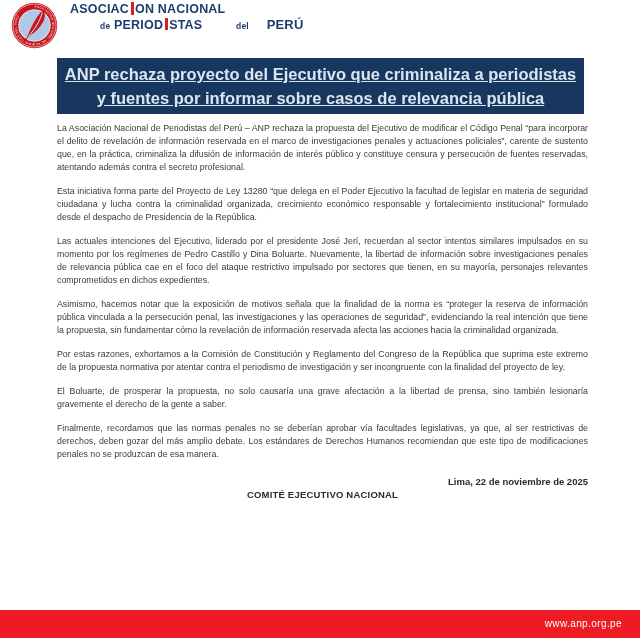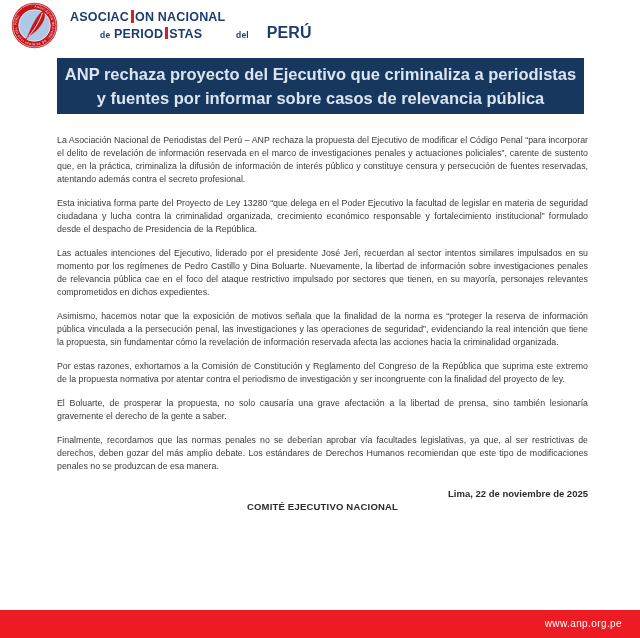--- a/index.html
+++ b/index.html
@@ -16,50 +16,50 @@
     width:640px;height:638px;
     background:#ffffff;
     font-family:"Liberation Sans", sans-serif;
     position:relative;
     overflow:hidden;
   }
   .logo{
     position:absolute;left:11px;top:2px;width:47px;height:47px;
   }
   .orgname{
-    position:absolute;left:70px;top:10px;
+    position:absolute;left:70px;top:2px;
     color:var(--navy);
     font-weight:bold;
     line-height:15px;
     letter-spacing:.2px;
     white-space:nowrap;
   }
   .orgname .l1{font-size:12.5px;}
   .orgname .l2{font-size:12.5px;}
   .orgname .small{font-size:8.5px;font-weight:bold;margin-left:30px;}
-  .orgname .peru{font-size:16px;padding-left:14px;}
+  .orgname .peru{font-size:13px;padding-left:14px;}
   .ibar{
     display:inline-block;width:3px;background:var(--accent-red);
     margin:0 1.5px;
   }
   .ibar.t1{height:13px;vertical-align:-2px;}
   .ibar.t2{height:12px;vertical-align:-1px;}
   .banner{
     position:absolute;left:57px;top:58px;width:527px;height:56px;
     background:var(--banner-bg);
     color:var(--banner-fg);
     font-weight:bold;
     font-size:16.5px;
     text-align:center;
     display:flex;flex-direction:column;justify-content:center;
     line-height:24px;
   }
-  .banner div{white-space:nowrap;}
+  .banner div{white-space:nowrap;text-decoration:underline;}
   .content{
-    position:absolute;left:57px;top:134px;width:531px;
+    position:absolute;left:57px;top:122px;width:531px;
     color:var(--body-fg);
     font-size:8.8px;
     line-height:13px;
   }
   .content p{
     margin:0 0 11px 0;
     text-align:justify;
   }
   .dateline{
     text-align:right;

